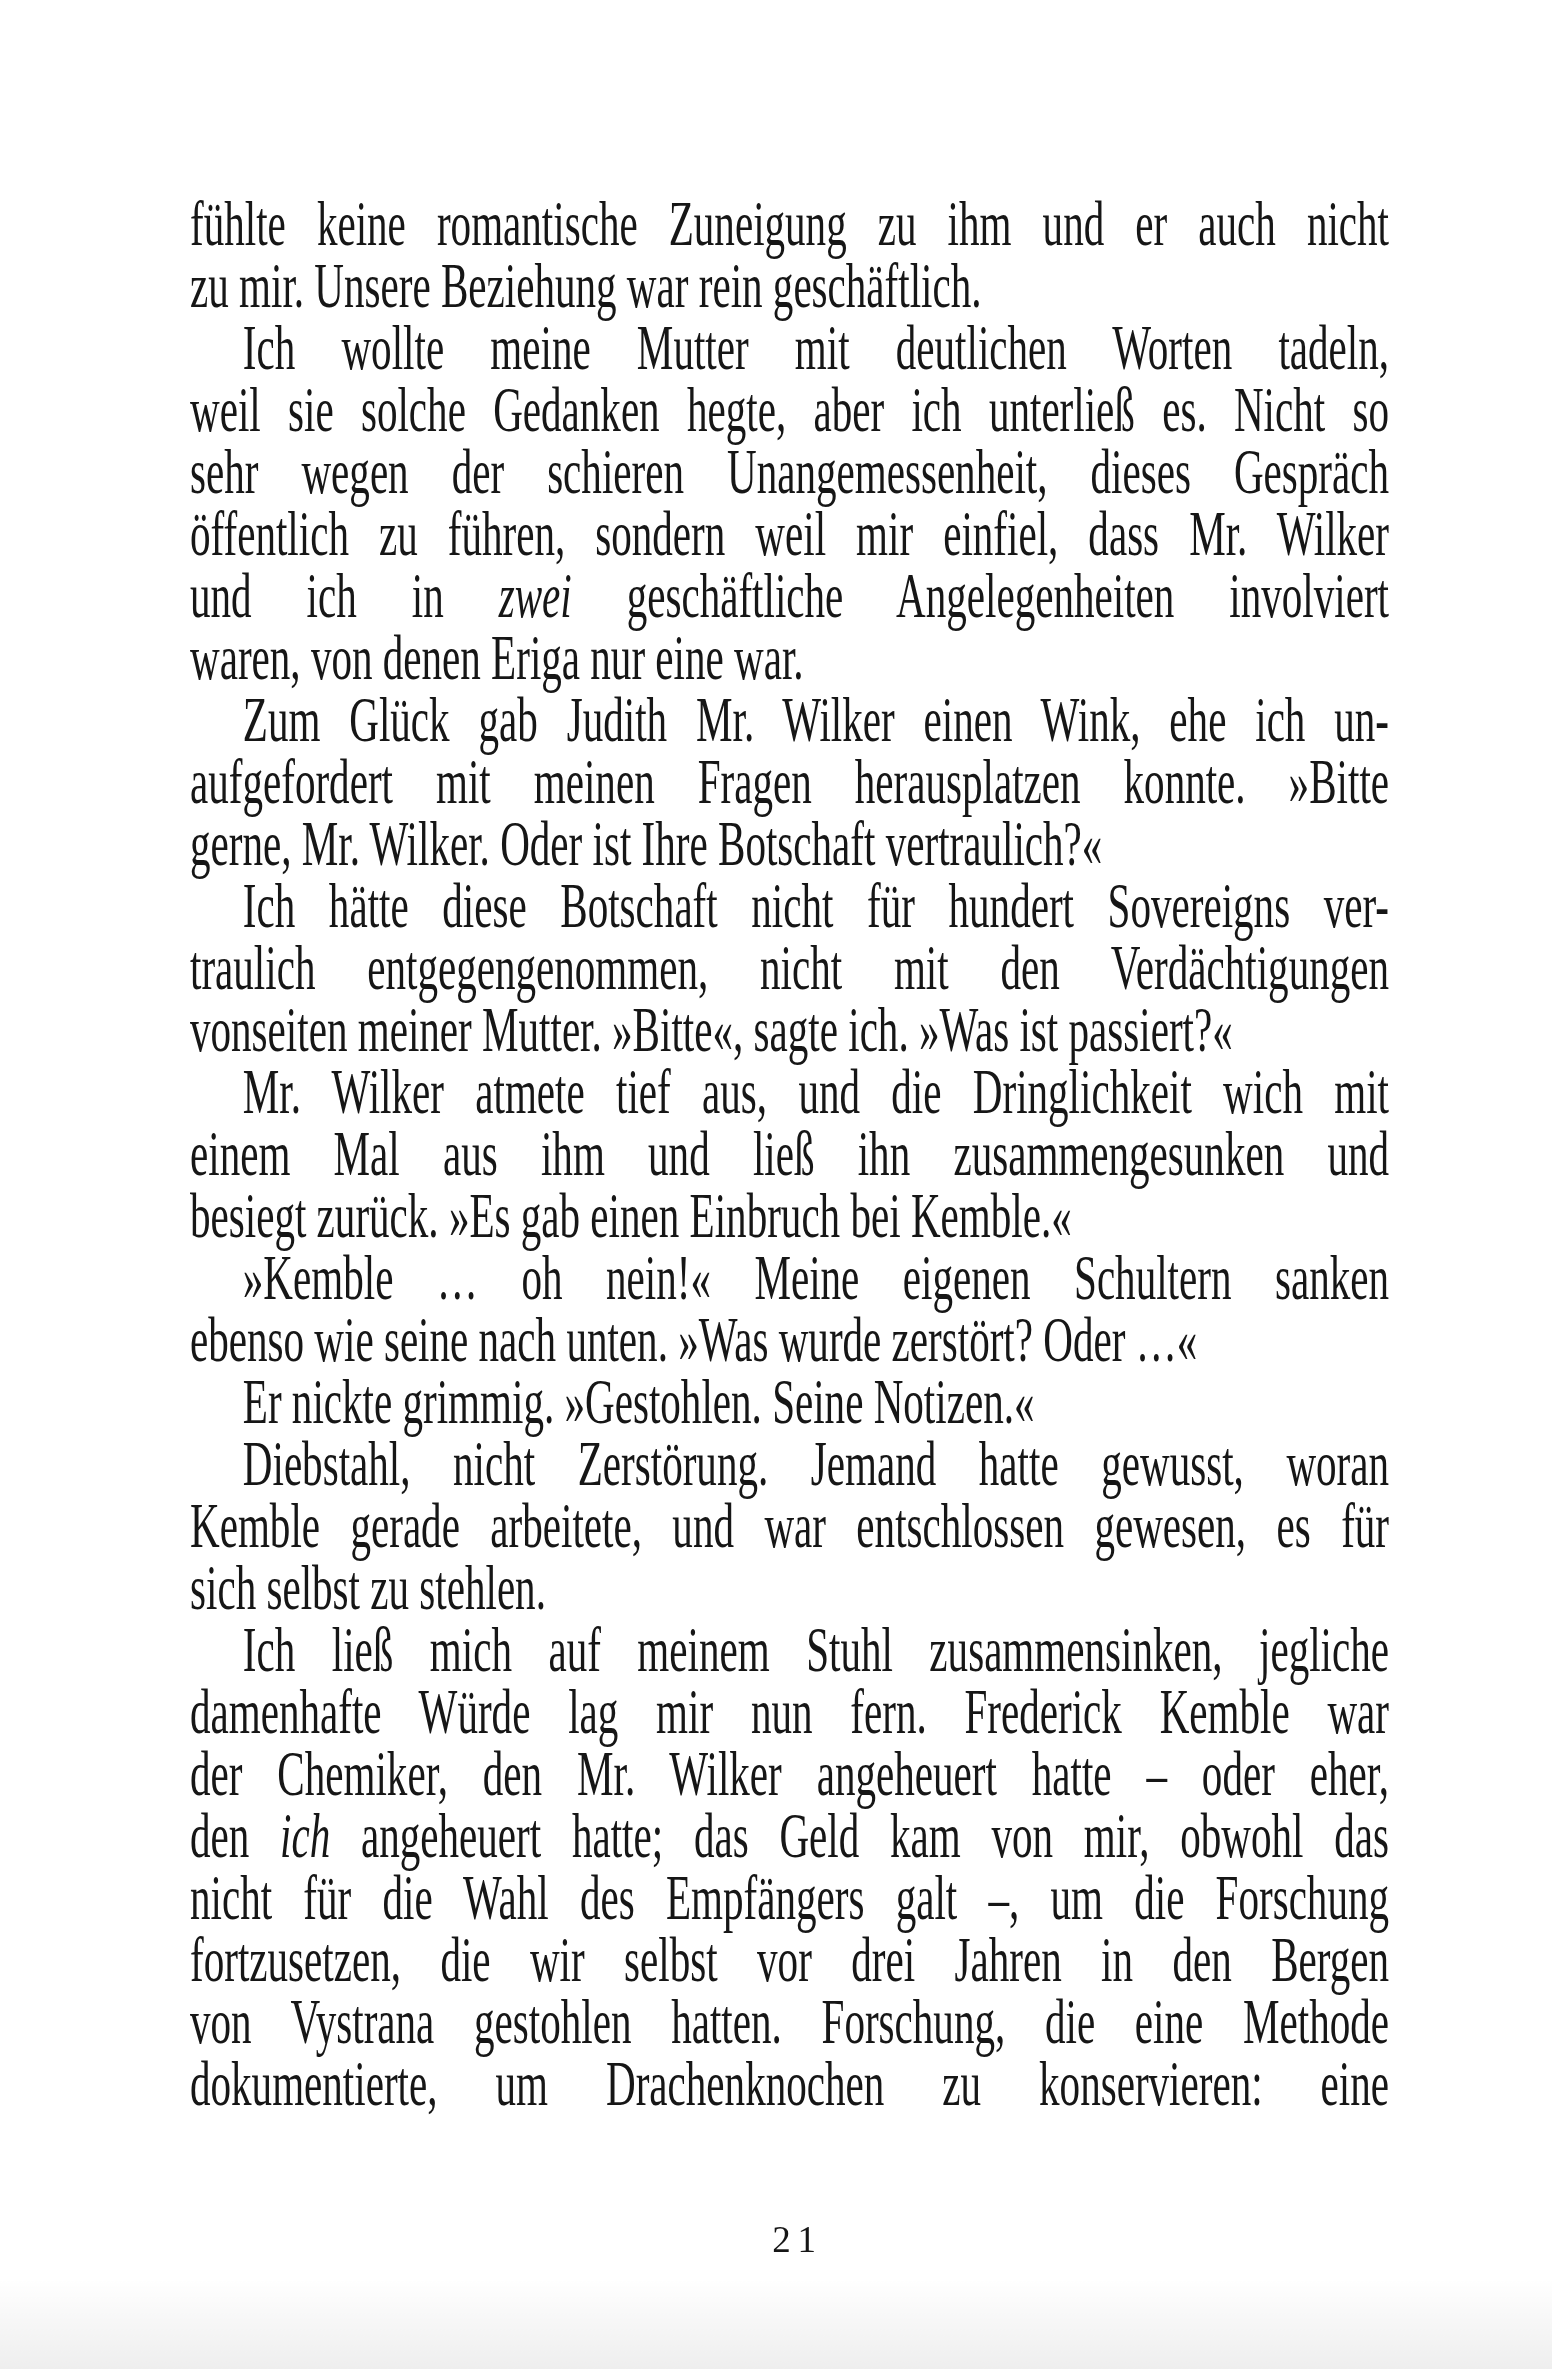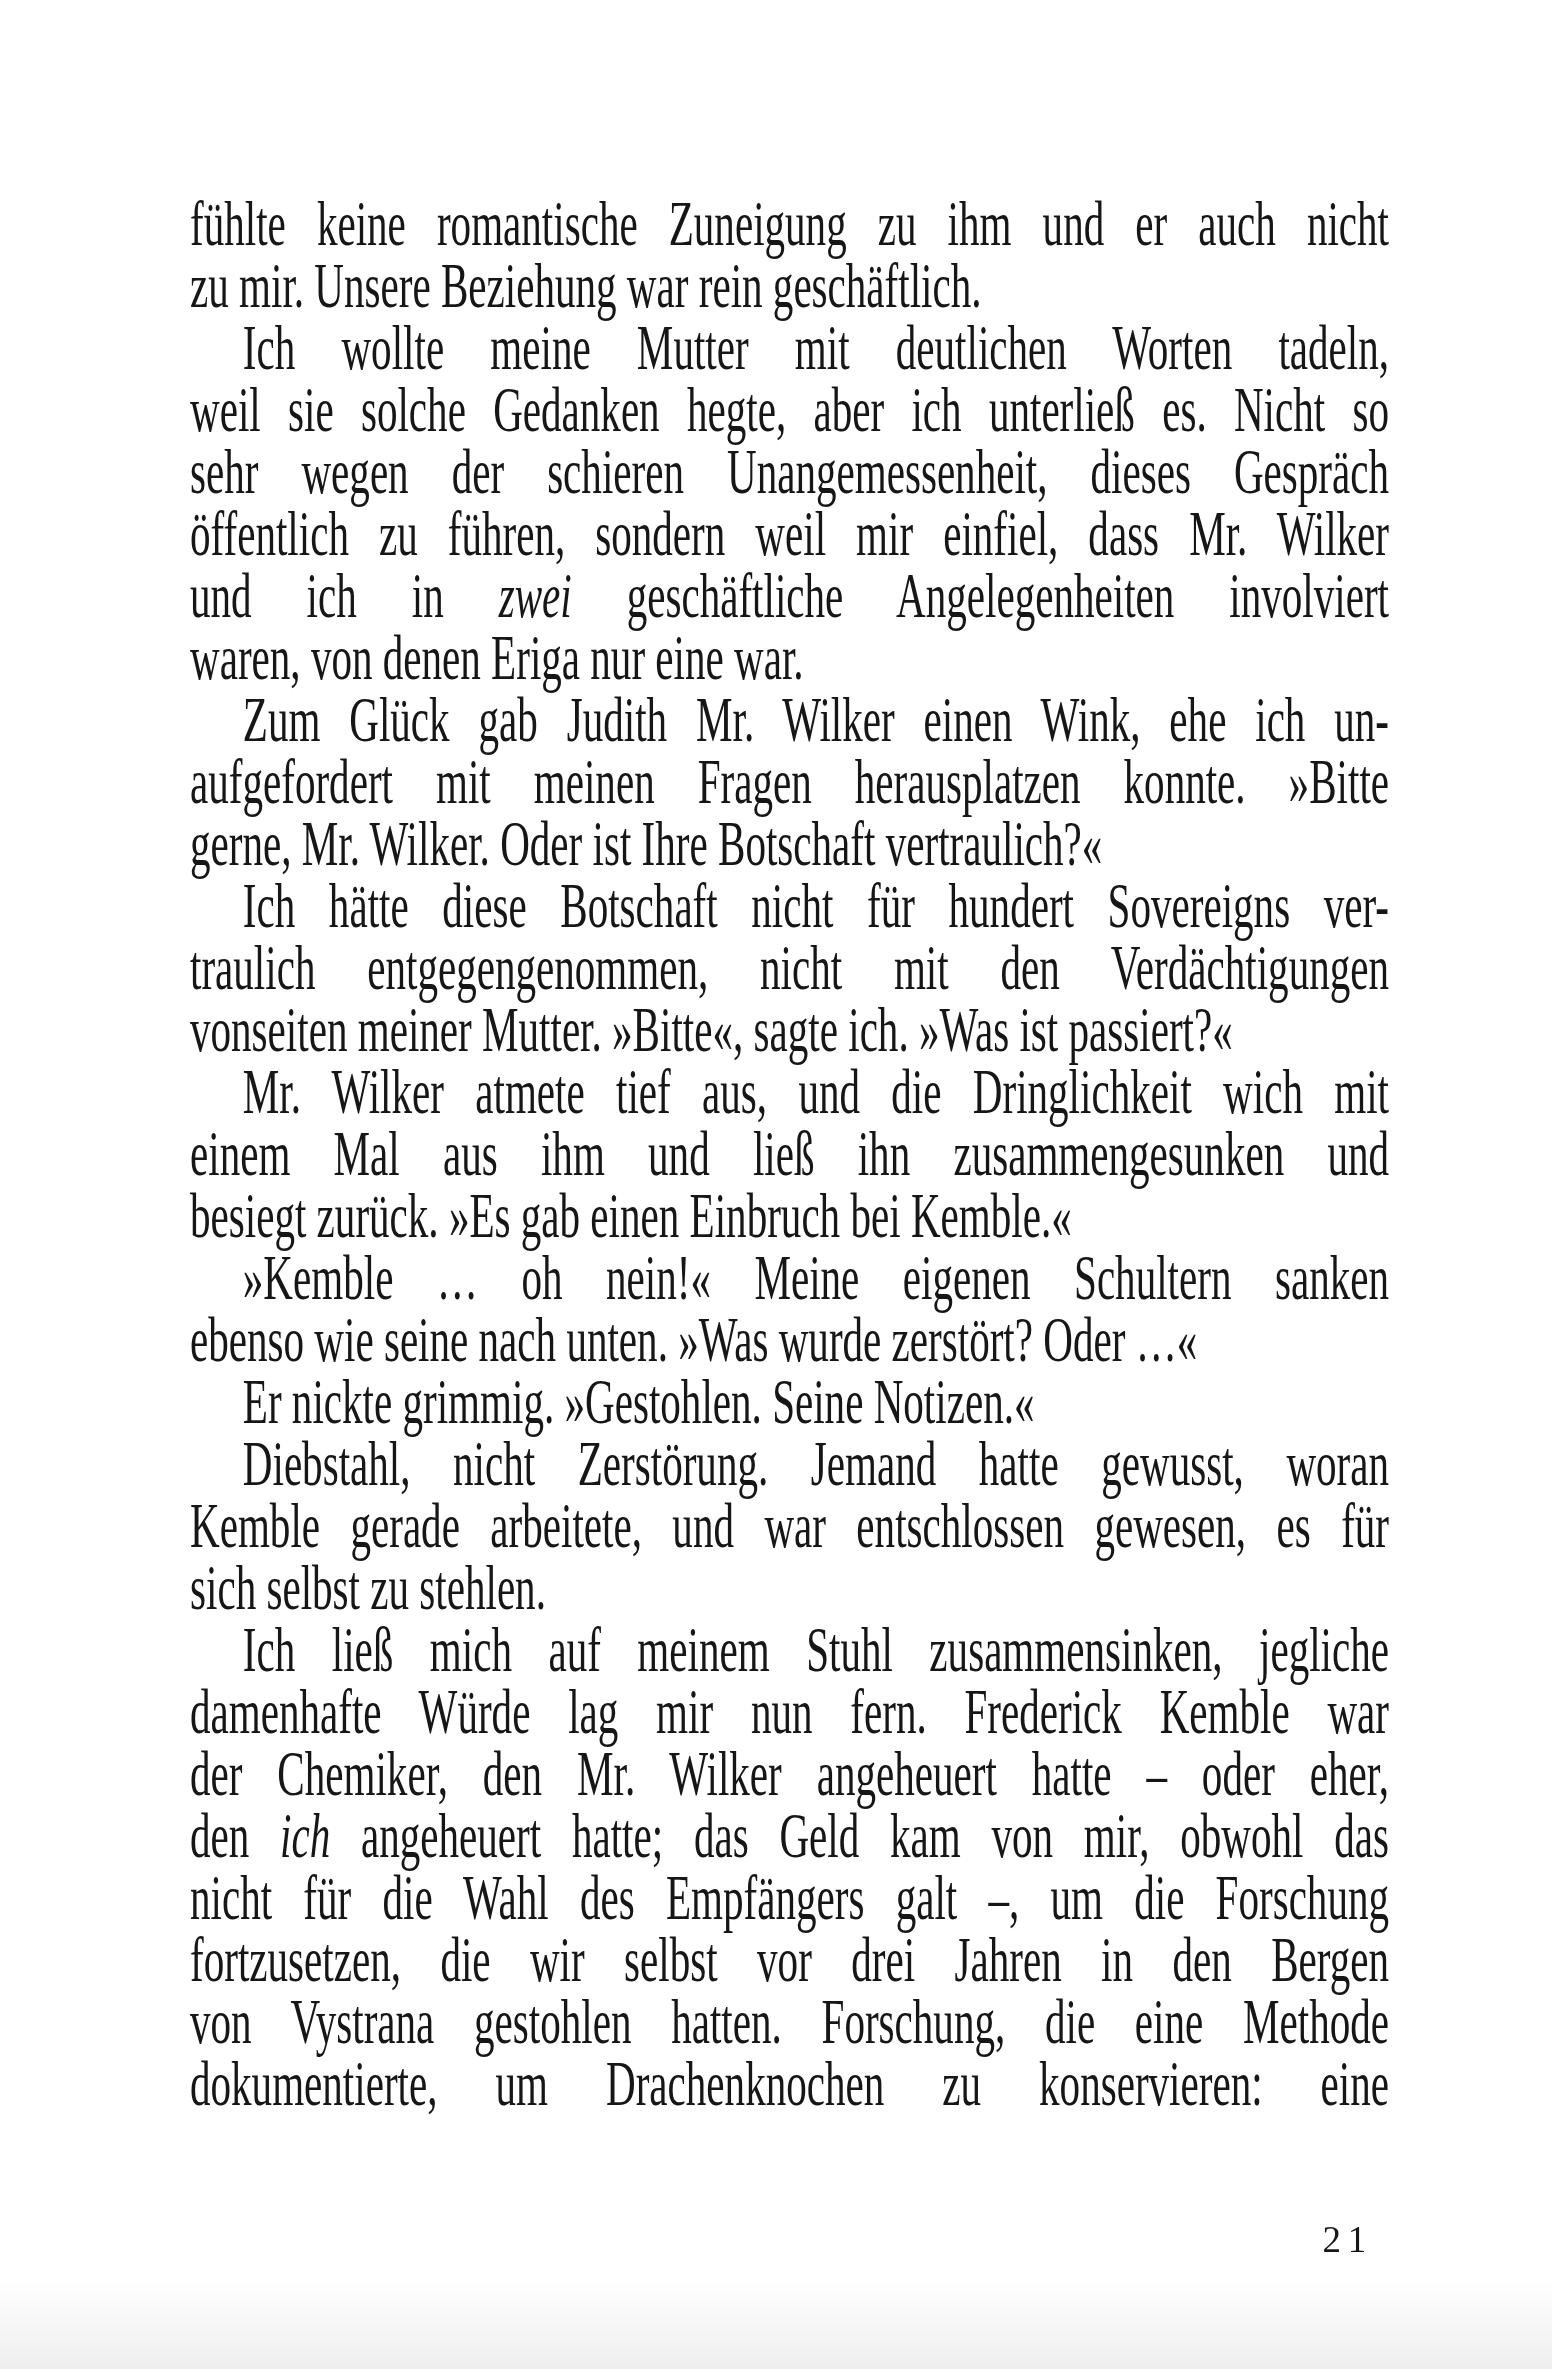--- a/index.html
+++ b/index.html
@@ -41,26 +41,26 @@
     text-align-last: justify;
   }
   .line.ind {
     text-indent: 81px;
   }
   .line em {
     font-style: italic;
   }
   .page-number {
     position: absolute;
-    left: 174px;
+    left: 198px;
     top: 2219px;
     width: 1199px;
     height: 42px;
     line-height: 42px;
-    text-align: right;
+    text-align: center;
     font-size: 37px;
     letter-spacing: 6.7px;
   }
   .bottom-shadow {
     position: absolute;
     left: 0;
     bottom: 0;
     width: 100%;
     height: 91px;
     background: linear-gradient(to bottom, rgba(0,0,0,0) 0%, rgba(0,0,0,0.065) 100%);

